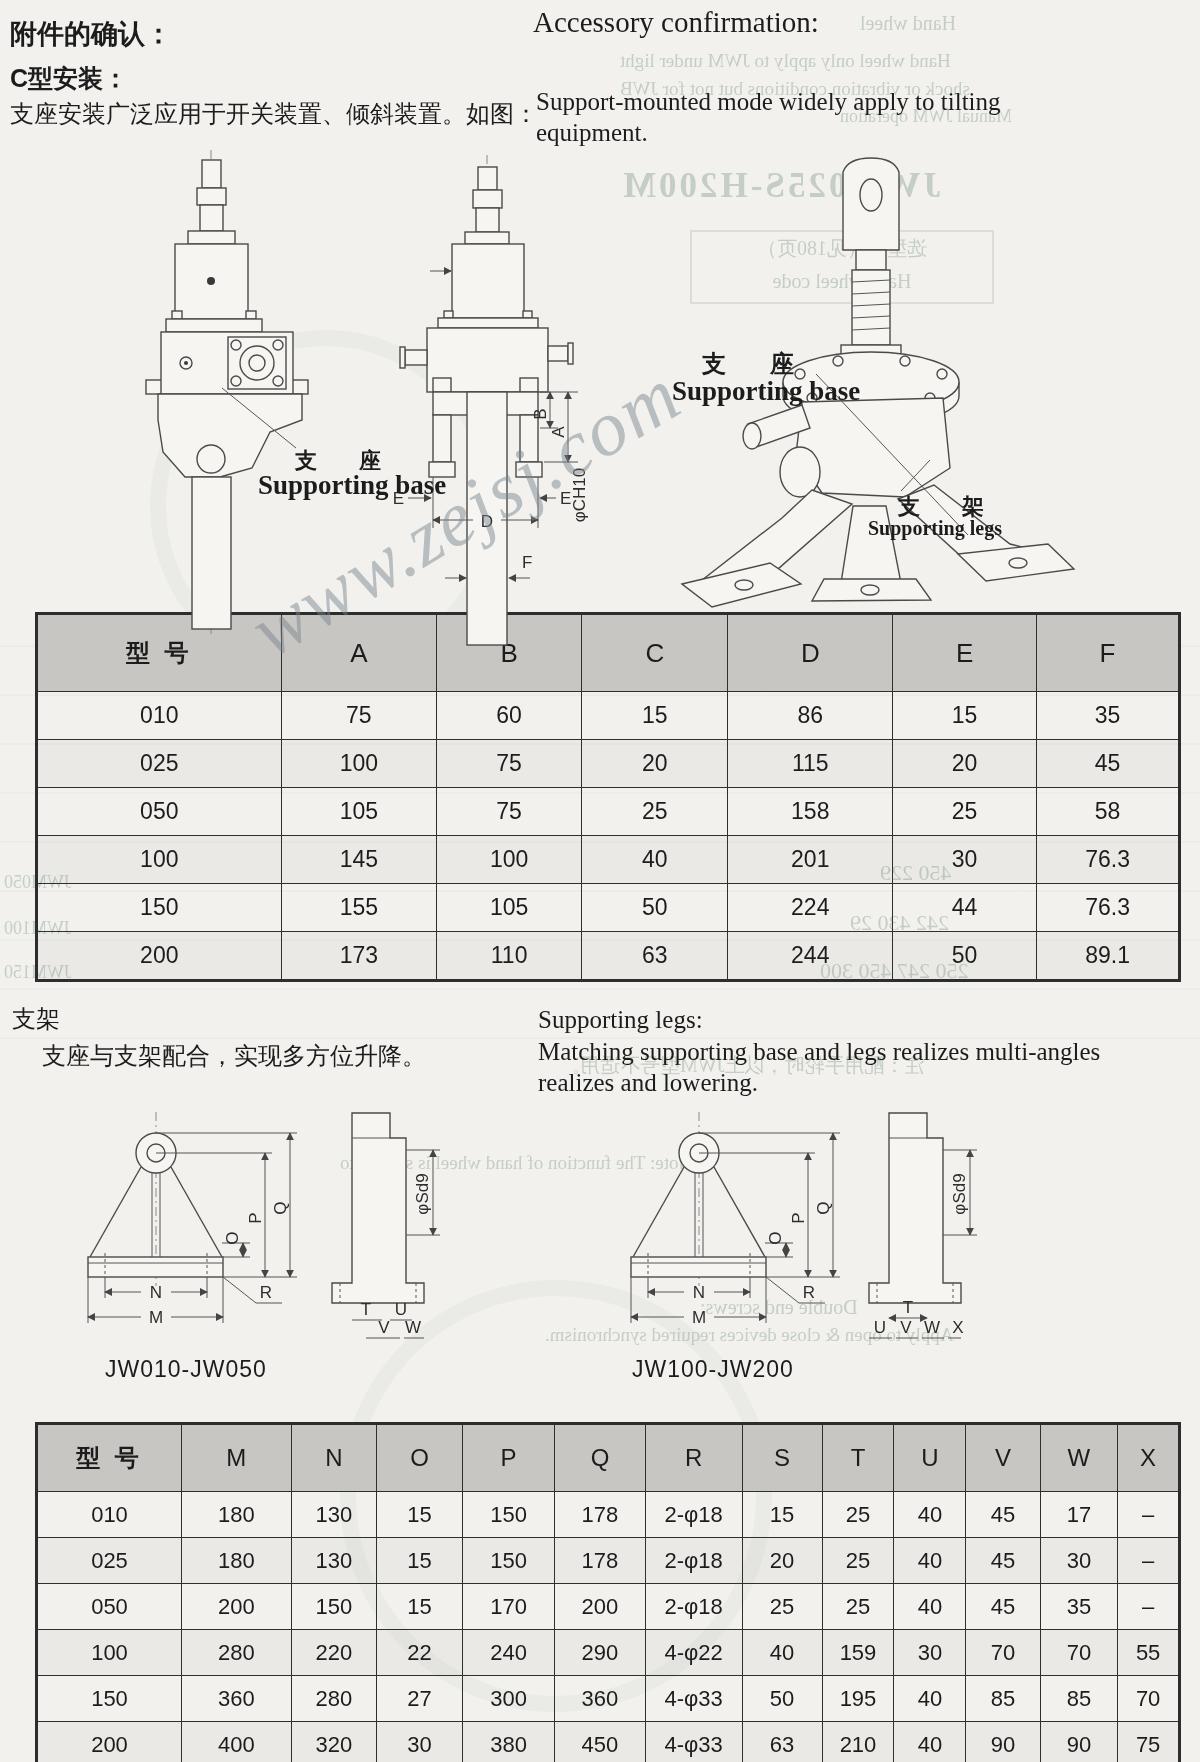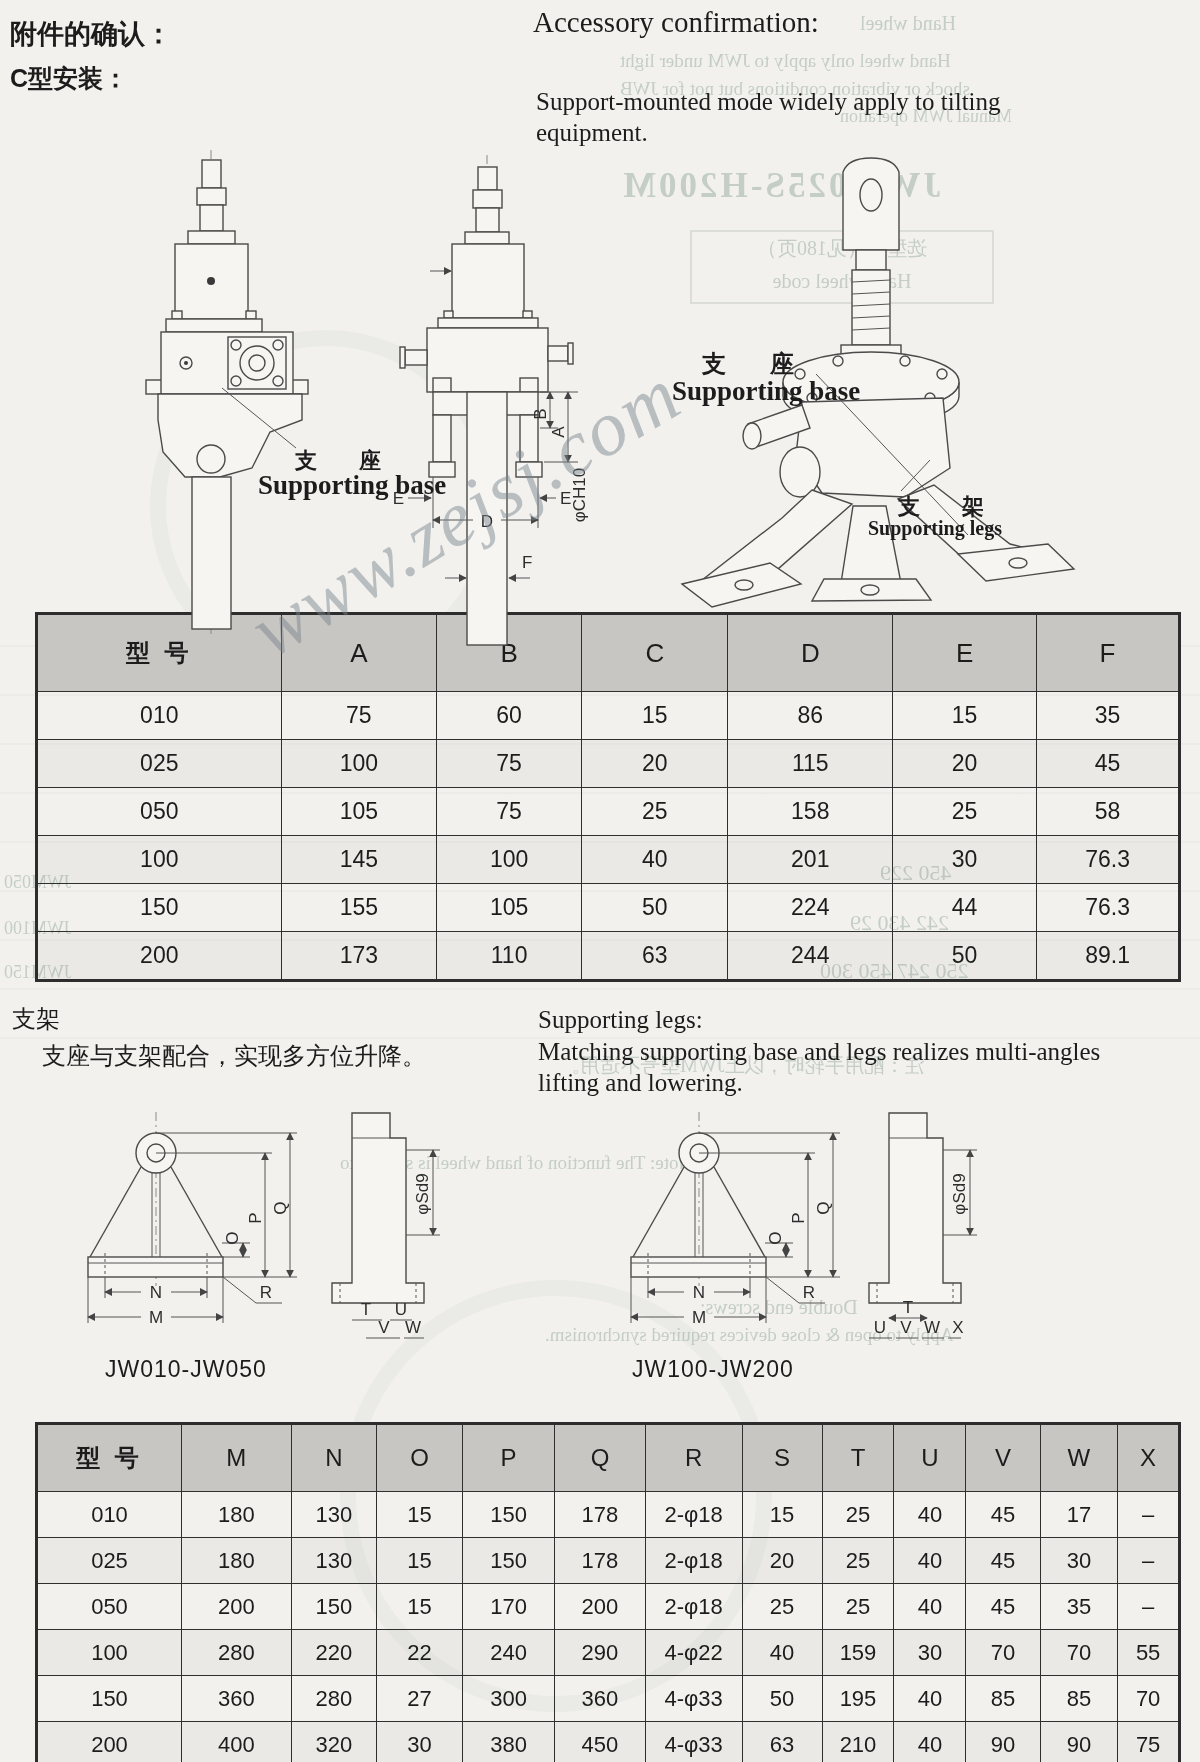--- a/index.html
+++ b/index.html
@@ -75,20 +75,21 @@
   <div class="ghost" style="left:4px;top:872px;font-size:18px;">JWM050</div>
   <div class="ghost" style="left:4px;top:918px;font-size:18px;">JWM100</div>
   <div class="ghost" style="left:4px;top:962px;font-size:18px;">JWM150</div>
   <div class="ghost" style="left:560px;top:1052px;font-size:20px;">注：配用手轮时，以上JWM型号不适用。</div>
   <div class="ghost" style="left:340px;top:1152px;font-size:19px;">Note: The function of hand wheel is subject to</div>
   <div class="ghost" style="left:700px;top:1296px;font-size:20px;">Double end screws:</div>
   <div class="ghost" style="left:545px;top:1324px;font-size:19px;">Apply to open &amp; close devices required synchronism.</div>
 
   <div class="abs cn-title z2" style="left:10px;top:16px;">附件的确认：</div>
   <div class="abs cn-sub z2" style="left:10px;top:62px;">C型安装：</div>
+  <div class="abs cn-body z2" style="left:10px;top:98px;">支座安装广泛应用于开关装置、倾斜装置。如图：</div>
   <div class="abs en-title z2" style="left:533px;top:6px;">Accessory confirmation:</div>
   <div class="abs en-body z2" style="left:536px;top:88px;">Support-mounted mode widely apply to tilting</div>
   <div class="abs en-body z2" style="left:536px;top:119px;">equipment.</div>
 
   <svg class="art" width="1200" height="1762" viewBox="0 0 1200 1762">
     <defs>
       <marker id="ar" viewBox="0 0 10 10" refX="9" refY="5" markerWidth="8" markerHeight="8" orient="auto-start-reverse">
         <path d="M0,0L10,5L0,10z" fill="#444"></path>
       </marker>
     </defs>
@@ -420,21 +421,21 @@
           <td>50</td>
           <td>89.1</td>
         </tr>
     </tbody>
   </table>
 
   <div class="abs cn-body z2" style="left:12px;top:1003px;text-align:center;">支架</div>
   <div class="abs cn-body z2" style="left:42px;top:1040px;">支座与支架配合，实现多方位升降。</div>
   <div class="abs en-body z2" style="left:538px;top:1006px;">Supporting legs:</div>
   <div class="abs en-body z2" style="left:538px;top:1038px;">Matching supporting base and legs realizes multi-angles</div>
-  <div class="abs en-body z2" style="left:538px;top:1069px;">lifting and lowering.</div>
+  <div class="abs en-body z2" style="left:538px;top:1069px;">realizes and lowering.</div>
 
   <div class="abs caption z2" style="left:78px;top:1356px;margin-left:27px;">JW010-JW050</div>
   <div class="abs caption z2" style="left:632px;top:1356px;">JW100-JW200</div>
 
   <table class="dim-table t2" style="left:35px;top:1422px;width:1146px;">
     <colgroup>
         <col style="width:12.7%">
         <col style="width:9.6%">
         <col style="width:7.5%">
         <col style="width:7.5%">

